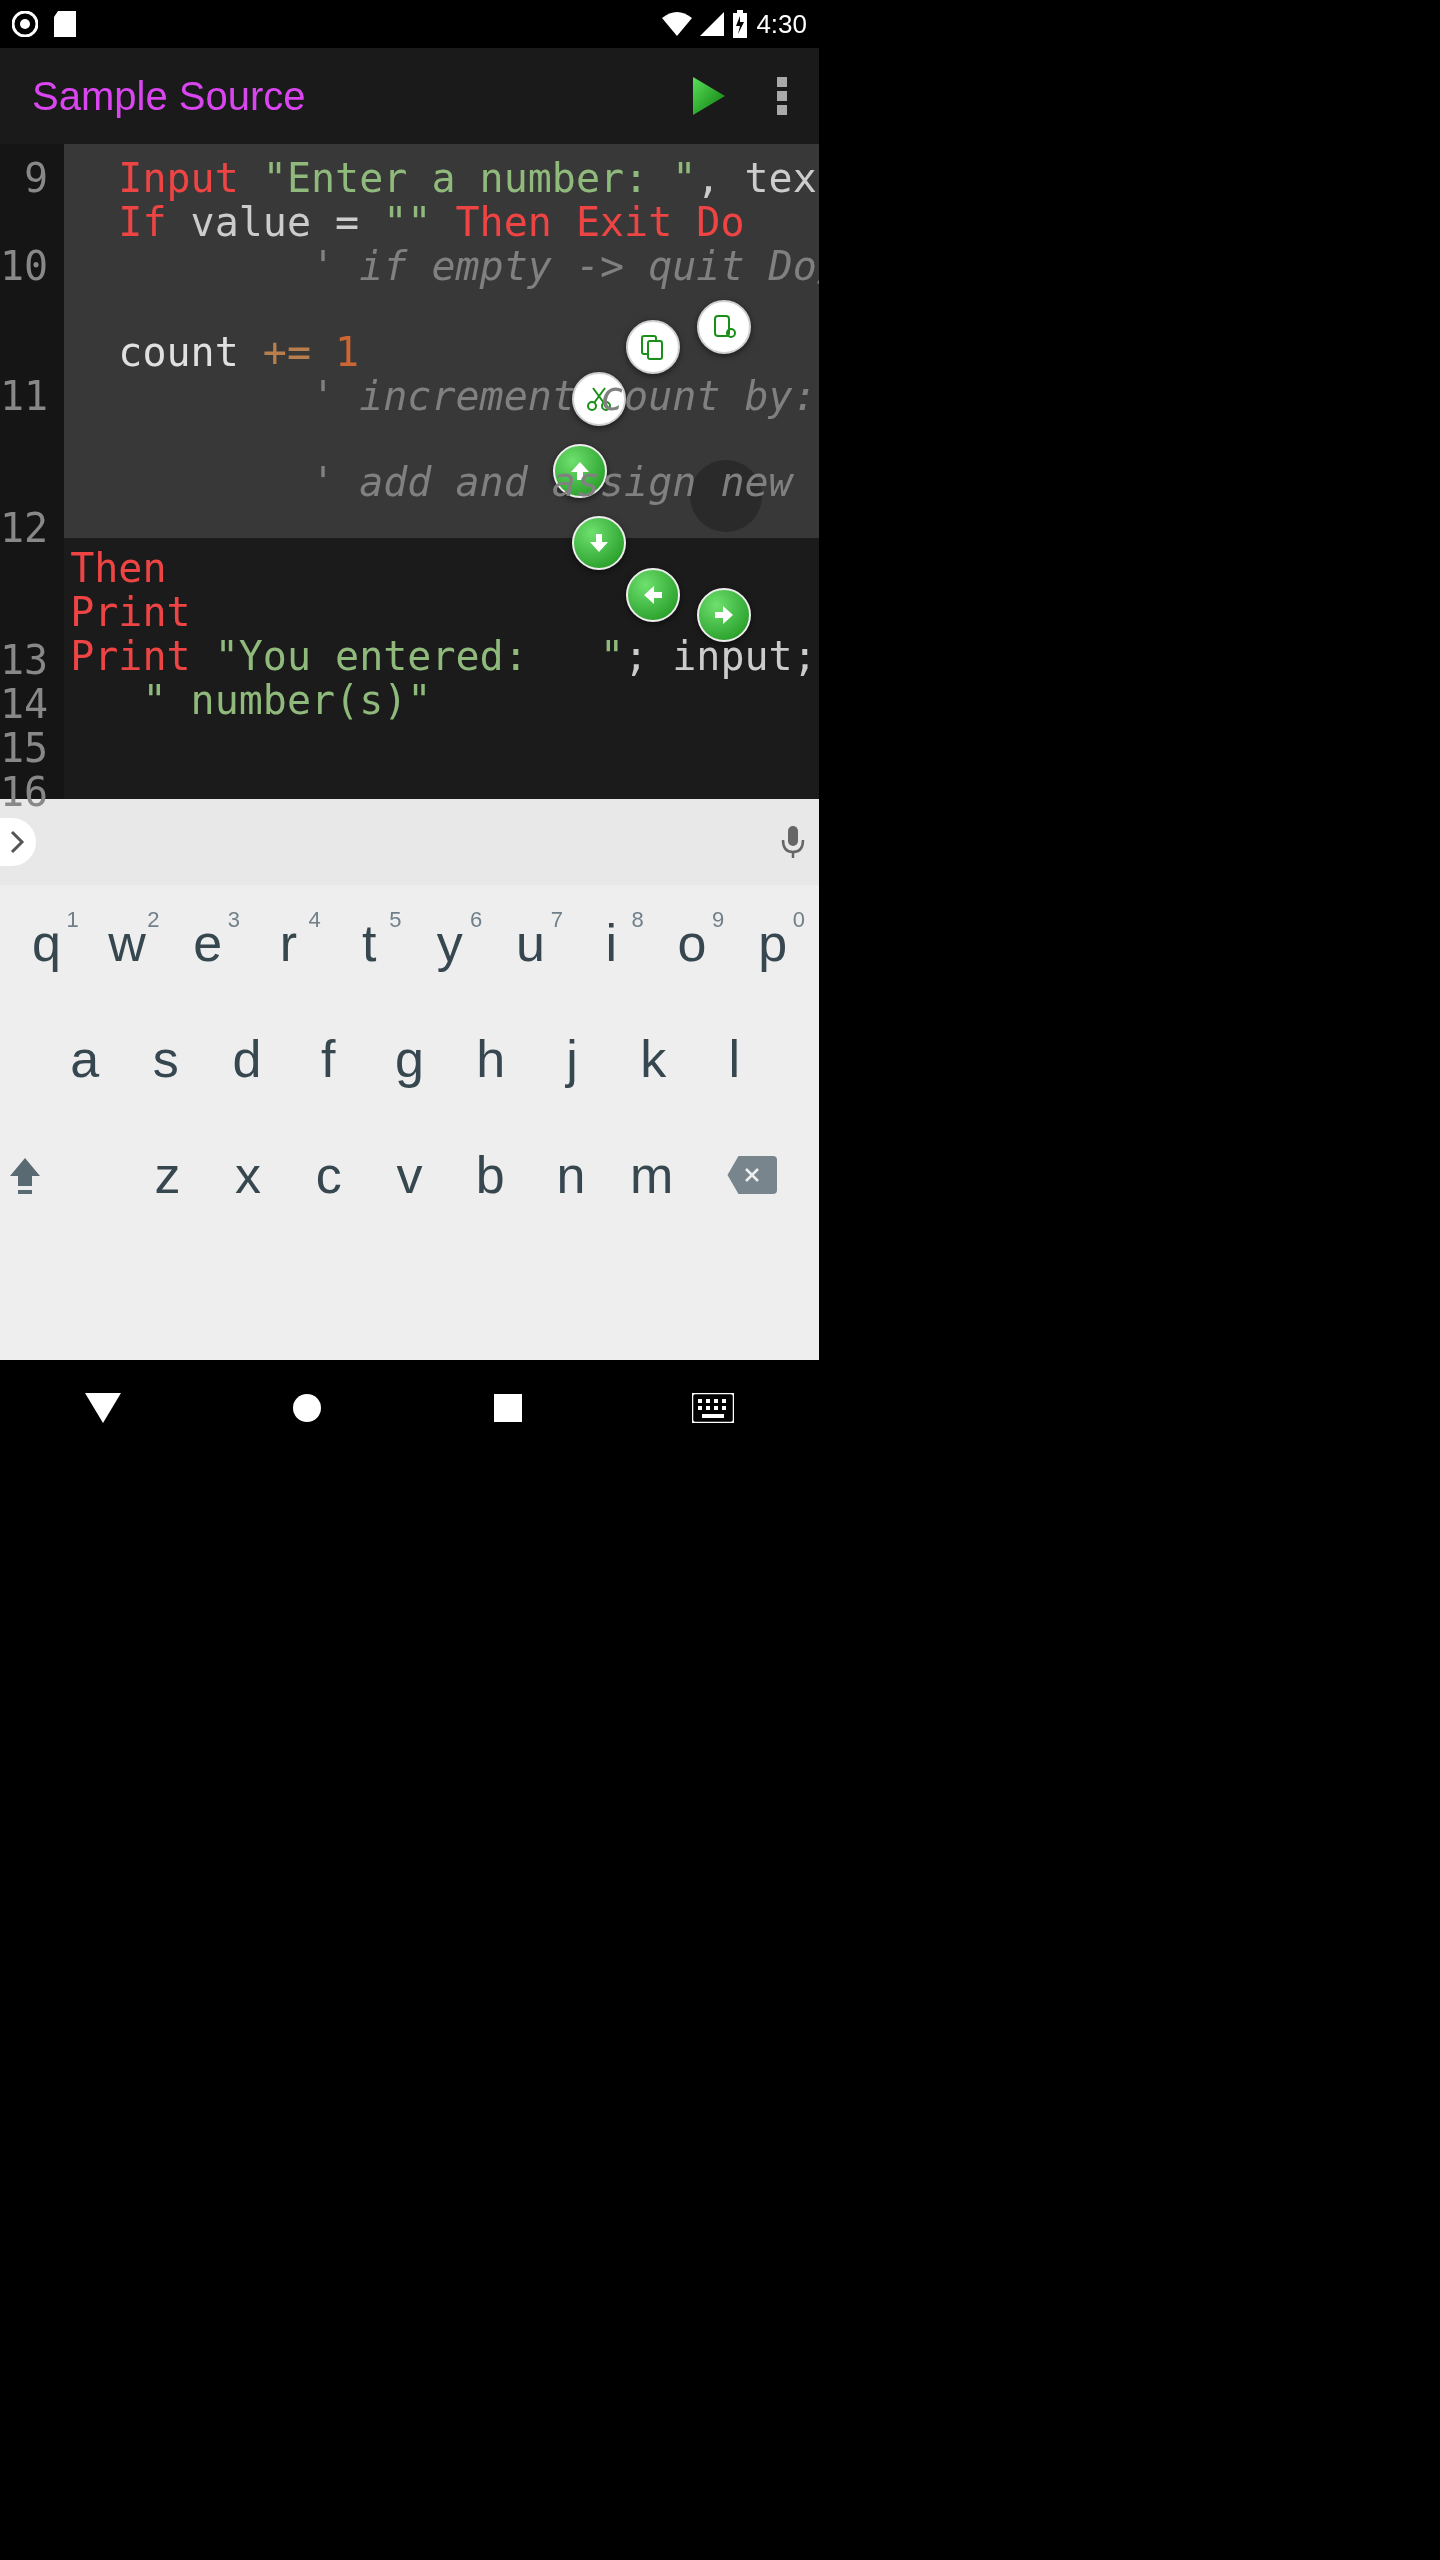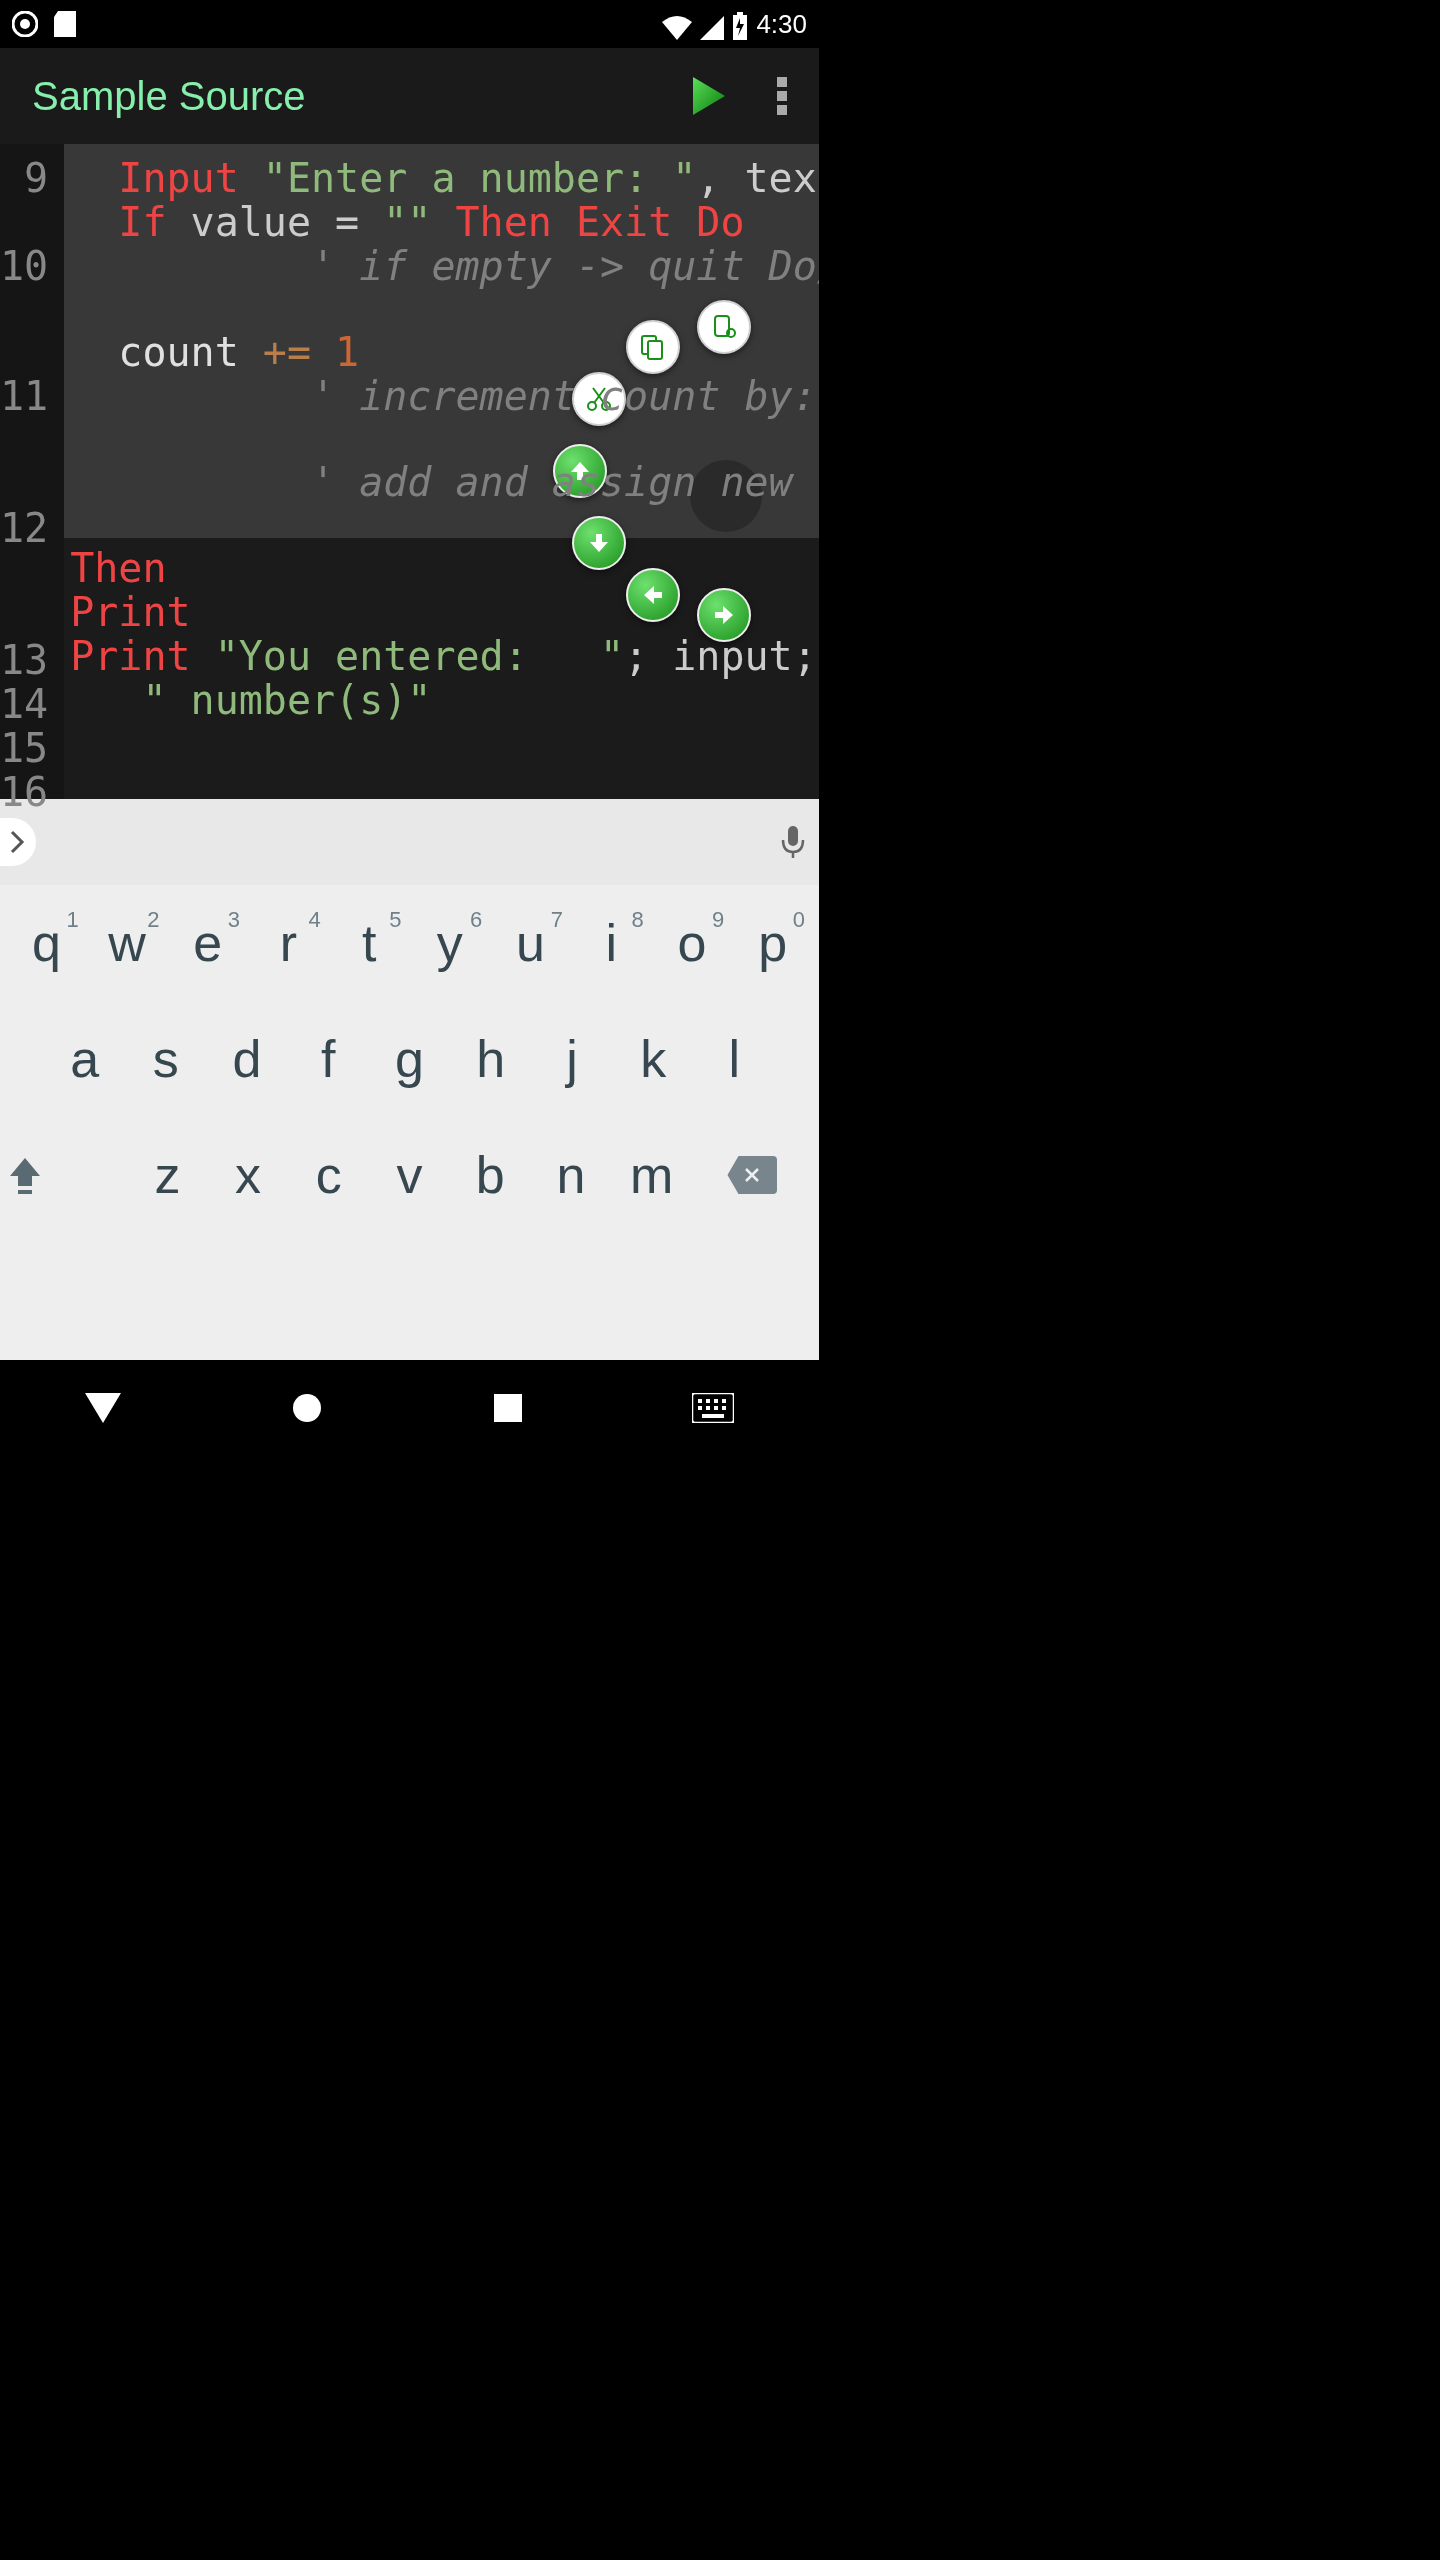--- a/index.html
+++ b/index.html
@@ -17,30 +17,30 @@
     height: 48px;
     background: #000;
     display: flex;
     justify-content: space-between;
     align-items: center;
     padding: 0 12px;
     color: #fff;
     font-size: 26px;
   }
   .status-left { display: flex; gap: 16px; align-items: center; }
-  .status-right { display: flex; gap: 8px; align-items: flex-end; }
+  .status-right { display: flex; gap: 8px; align-items: center; }
 
   
   .app-bar {
     height: 96px;
     background: #1a1a1a;
     display: flex;
     align-items: center;
     padding: 0 32px 0 32px;
-    color: #86efac;
+    color: #d946ef;
     font-size: 40px;
     justify-content: space-between;
   }
   .app-bar-actions { display: flex; align-items: center; gap: 48px; }
 
   
   .editor {
     height: 655px;
     display: flex;
     background: #1b1b1b;

